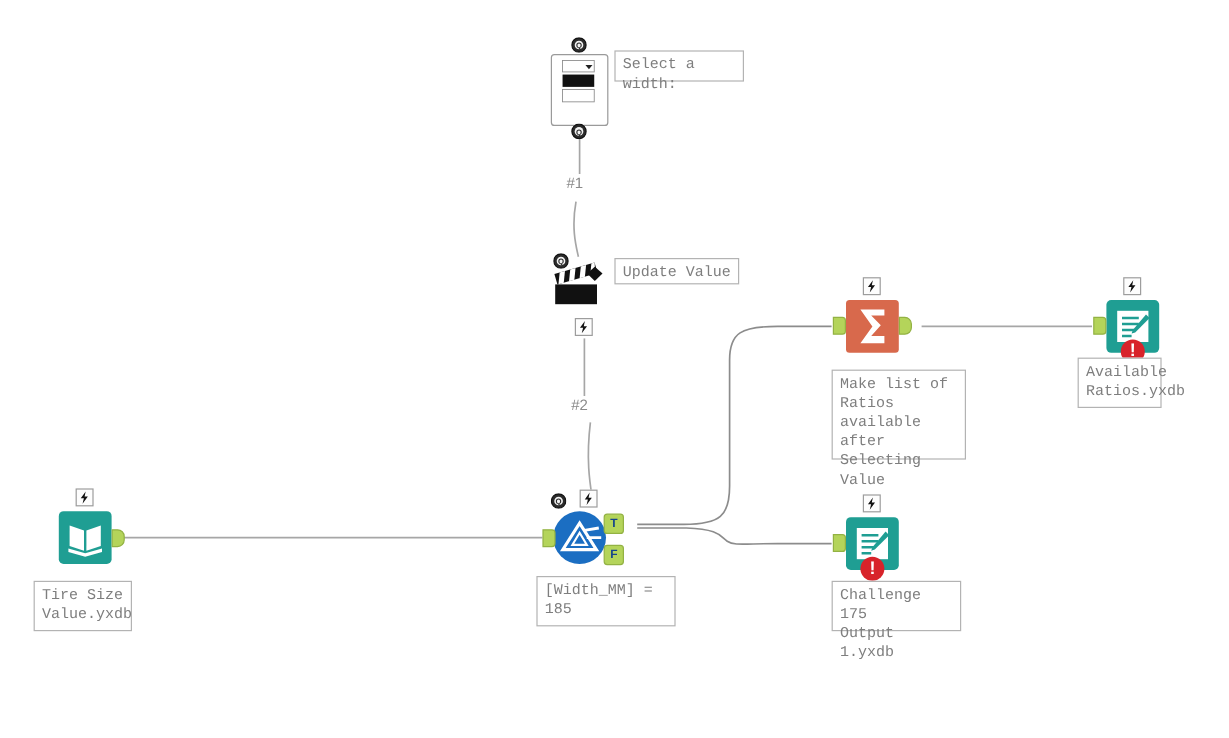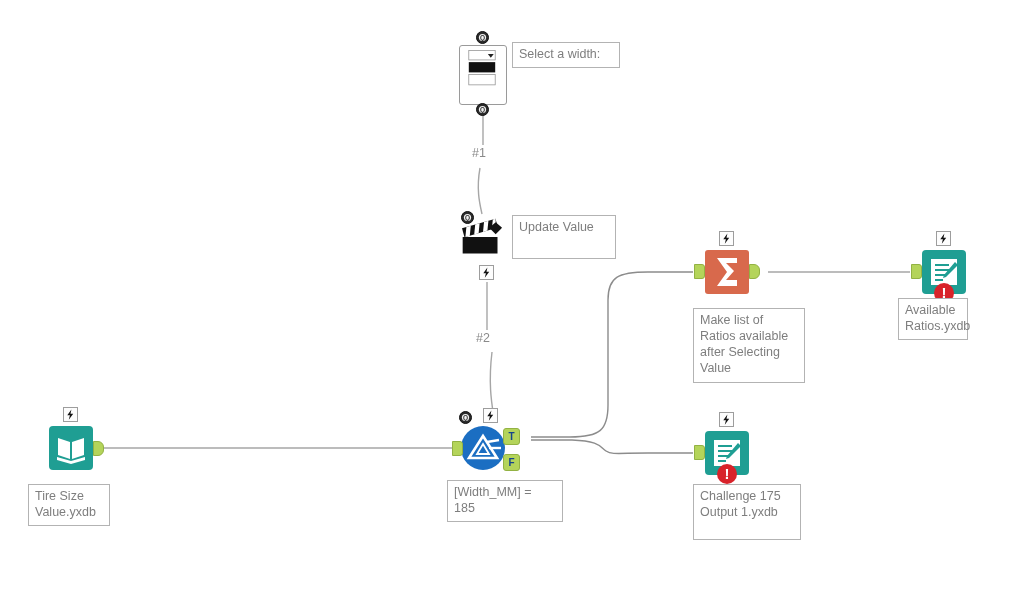--- a/index.html
+++ b/index.html
@@ -135,21 +135,21 @@
     font-family: "Liberation Sans", sans-serif;
   }
 
   
   .caption {
     position: absolute;
     background: #ffffff;
     border: 1px solid #b3b3b3;
     color: #7e7e7e;
     font-size: 12.5px;
-    font-family: Liberation Sans, sans-serif;
+    font-family: Liberation Mono, monospace;
     line-height: 16px;
     padding: 3px 6px 4px 6px;
     box-sizing: border-box;
     white-space: pre-line;
   }
 
   
   .wire-label {
     position: absolute;
     color: #8a8a8a;
@@ -232,21 +232,21 @@
       <text x="6.5" y="9.4" font-size="6.5" font-family="Liberation Sans, sans-serif" font-weight="bold" fill="#2b2b2b" text-anchor="middle">Q</text>
     </svg>
 
     <div class="badge-bolt" style="left:20px; top:50px;">
       <svg width="13" height="13" viewBox="0 0 13 13">
         <polygon points="7.4,1.5 3.3,7.2 5.9,7.2 4.8,11.8 9.2,5.8 6.5,5.8" fill="#121212"></polygon>
       </svg>
     </div>
   </div>
 
-  <div class="caption" style="left:512px; top:215px; width:104px; height:44px;">Update Value</div>
+  <div class="caption" style="left:512px; top:215px; width:104px; height:22px;">Update Value</div>
 
   <div class="wire-label" style="left:476px; top:331px;">#2</div>
 
   <div class="tool" style="left:49px; top:426px;">
     <div class="tool-body teal-box">
       <svg class="tool-glyph" width="44" height="44" viewBox="0 0 44 44">
         <path d="M9 12 L21 16 L21 33 L9 29 Z" fill="#ffffff"></path>
         <path d="M35 12 L23 16 L23 33 L35 29 Z" fill="#ffffff"></path>
         <path d="M8 31 L22 35 L36 31 L36 34 L22 38 L8 34 Z" fill="#ffffff"></path>
       </svg>
@@ -351,16 +351,16 @@
     </div>
     <div class="badge-bolt" style="left:14px; top:-19px;">
       <svg width="13" height="13" viewBox="0 0 13 13">
         <polygon points="7.4,1.5 3.3,7.2 5.9,7.2 4.8,11.8 9.2,5.8 6.5,5.8" fill="#121212"></polygon>
       </svg>
     </div>
     <div class="nub in" style="left:-11px; top:14px;"></div>
     <div class="badge-error">!</div>
   </div>
 
-  <div class="caption" style="left:693px; top:484px; width:108px; height:56px;">Challenge 175
+  <div class="caption" style="left:693px; top:484px; width:108px; height:42px;">Challenge 175
 Output 1.yxdb</div>
 
 </div>
 
 </body></html>

